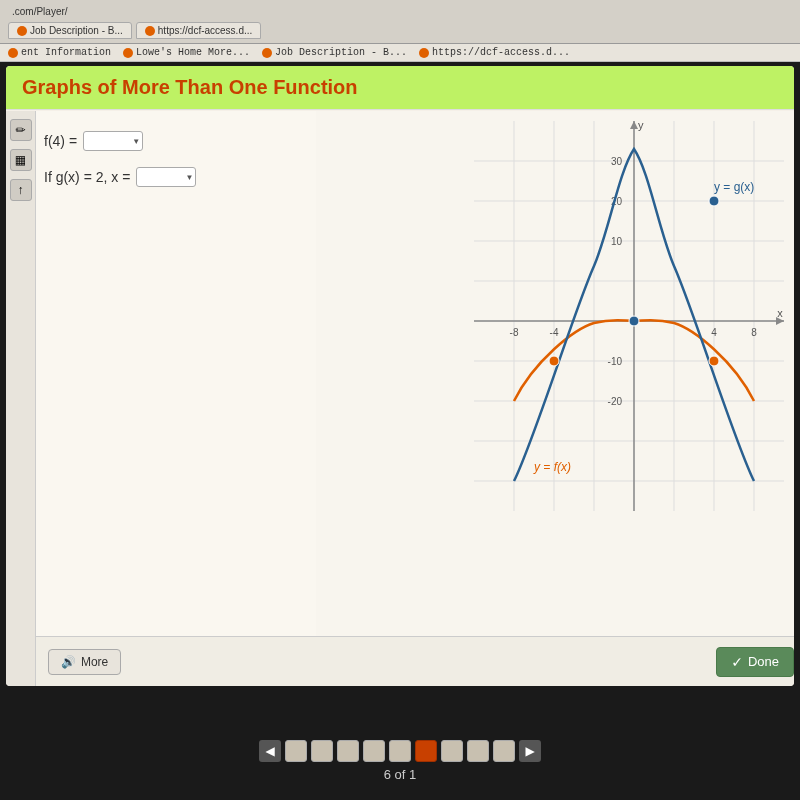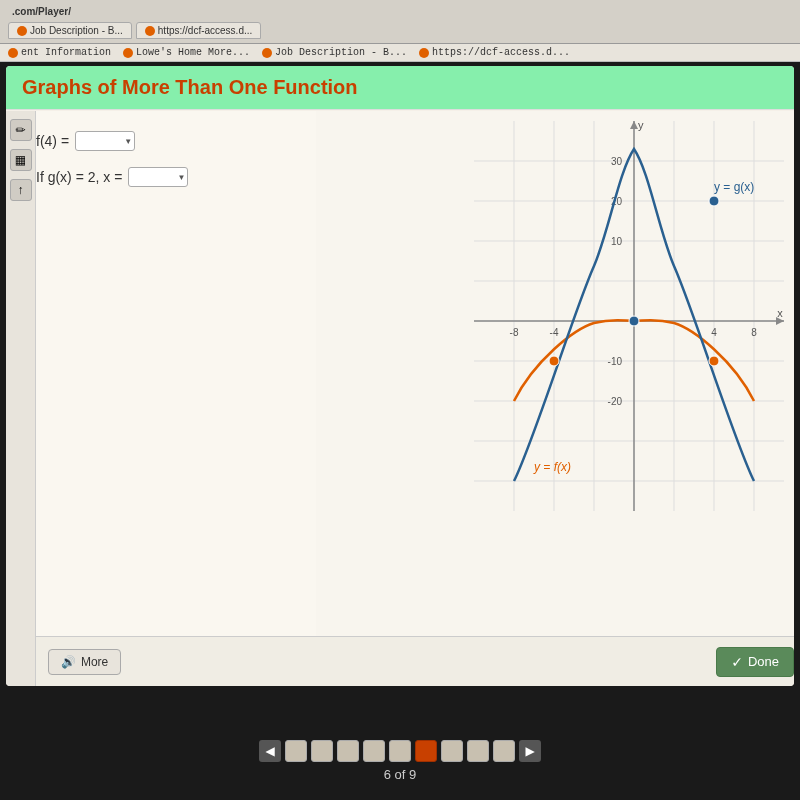--- a/index.html
+++ b/index.html
@@ -73,21 +73,21 @@
     .screen-content {
       background: #f5f0e8;
       margin: 4px 6px;
       border-radius: 4px;
       height: 620px;
       position: relative;
       overflow: hidden;
     }
 
     .page-title-bar {
-      background: #86efac;
+      background: #bef264;
       padding: 10px 16px;
       border-bottom: 1px solid #ddd;
     }
     .page-title {
       color: #c84000;
       font-size: 20px;
       font-weight: bold;
     }
 
     
@@ -125,21 +125,21 @@
       top: 45px;
       right: 0;
       bottom: 50px;
       display: flex;
       flex-direction: row;
     }
 
     
     .left-panel {
       width: 280px;
-      padding: 20px 0;
+      padding: 20px 8px;
       background: #faf7f0;
     }
 
     .question-block {
       margin-bottom: 16px;
     }
     .question-label {
       font-size: 14px;
       color: #333;
       margin-bottom: 6px;
@@ -278,21 +278,20 @@
       font-size: 13px;
       color: #ddd;
       white-space: nowrap;
     }
 
     .url-bar-row {
       display: flex;
       align-items: flex-end;
       gap: 6px;
       padding: 2px 4px;
-      font-weight: bold;
     }
     .url-text {
       font-size: 10px;
       color: #333;
     }
   </style>
 </head>
 <body>
 
 <div class="browser-chrome">
@@ -464,13 +463,13 @@
   <div class="nav-dot"></div>
   <div class="nav-dot"></div>
   <div class="nav-dot"></div>
   <div class="nav-dot active"></div>
   <div class="nav-dot"></div>
   <div class="nav-dot"></div>
   <div class="nav-dot"></div>
   <button class="nav-arrow">▶</button>
 </div>
 
-<div class="page-indicator" style="position:absolute;bottom:18px;left:50%;transform:translateX(-50%);font-size:13px;color:#ccc;">6 of 9</div>
+<div class="page-indicator" style="position:absolute;bottom:18px;left:50%;transform:translateX(-50%);font-size:13px;color:#ccc;">6 of 1</div>
 
 </body></html>

